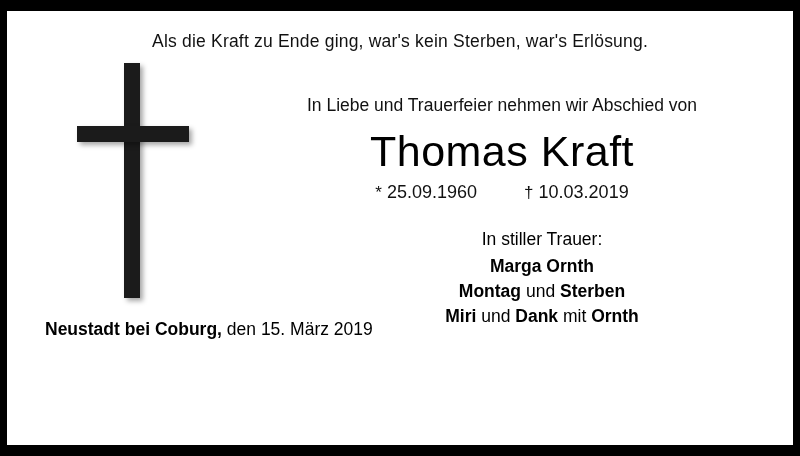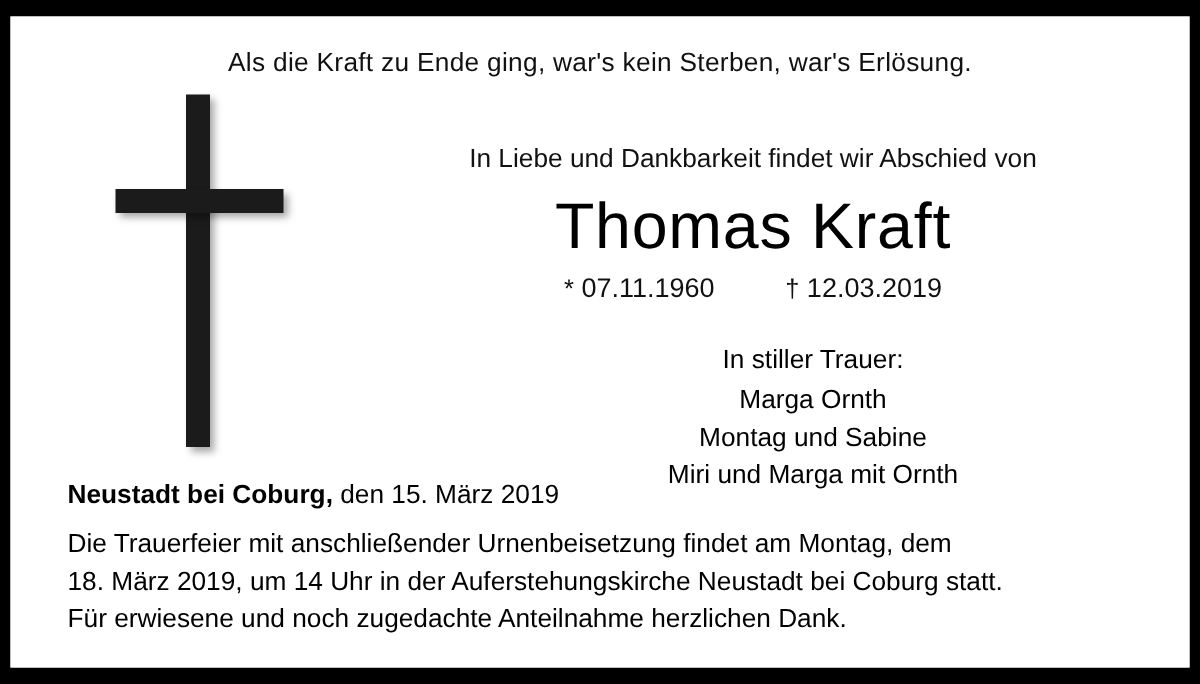--- a/index.html
+++ b/index.html
@@ -23,20 +23,21 @@
     border-top: 11px solid #000000;
     border-bottom: 11px solid #000000;
     border-left: 7px solid #000000;
     border-right: 7px solid #000000;
   }
   .inner {
     position: relative;
     width: 100%;
     height: 100%;
     background: #ffffff;
+    border-radius: 12px;
   }
 
   
   .motto {
     position: absolute;
     top: 20px;
     left: 0;
     width: 100%;
     text-align: center;
     font-size: 17.5px;
@@ -106,21 +107,21 @@
     left: 300px;
     width: 470px;
     text-align: center;
     line-height: 1.42;
     font-size: 17.5px;
   }
   .mourners .heading {
     font-weight: 400;
     margin-bottom: 2px;
   }
-  .mourners .row b { font-weight: normal; }
+  .mourners .row b { font-weight: bold; }
 
   
   .footer {
     position: absolute;
     left: 38px;
     right: 20px;
     top: 308px;
   }
   .place-line {
     font-size: 17.5px;
@@ -139,59 +140,54 @@
   <div class="inner">
 
     <div class="motto">Als die Kraft zu Ende ging, war's kein Sterben, war's Erlösung.</div>
 
     <div class="cross-wrap">
       <div class="cross-v"></div>
       <div class="cross-h"></div>
     </div>
 
     <div class="announce">
-      <div class="lead">In Liebe und Dankbarkeit findet wir Abschied von</div>
+      <div class="lead">In Liebe und Trauerfeier nehmen wir Abschied von</div>
       <div class="name">Thomas Kraft</div>
       <div class="dates">
         <span class="birth">
           <span class="sym">*</span>
-          <span>07.11.1960</span>
+          <span>25.09.1960</span>
         </span>
         <span class="death">
           <span class="sym">†</span>
-          <span>12.03.2019</span>
+          <span>10.03.2019</span>
         </span>
       </div>
     </div>
 
     <div class="mourners">
       <div class="heading">In stiller Trauer:</div>
       <div class="row">
         <b>Marga Ornth</b>
       </div>
       <div class="row">
         <b>Montag</b>
         <span>und</span>
-        <b>Sabine</b>
+        <b>Sterben</b>
       </div>
       <div class="row">
         <b>Miri</b>
         <span>und</span>
-        <b>Marga</b>
+        <b>Dank</b>
         <span>mit</span>
         <b>Ornth</b>
       </div>
     </div>
 
     <div class="footer">
       <div class="place-line">
         <b>Neustadt bei Coburg,</b>
         <span>den 15. März 2019</span>
       </div>
-      <div class="service">
-        <div>Die Trauerfeier mit anschließender Urnenbeisetzung findet am Montag, dem</div>
-        <div>18. März 2019, um 14 Uhr in der Auferstehungskirche Neustadt bei Coburg statt.</div>
-        <div>Für erwiesene und noch zugedachte Anteilnahme herzlichen Dank.</div>
-      </div>
     </div>
 
   </div>
 </div>
 
 </body></html>

